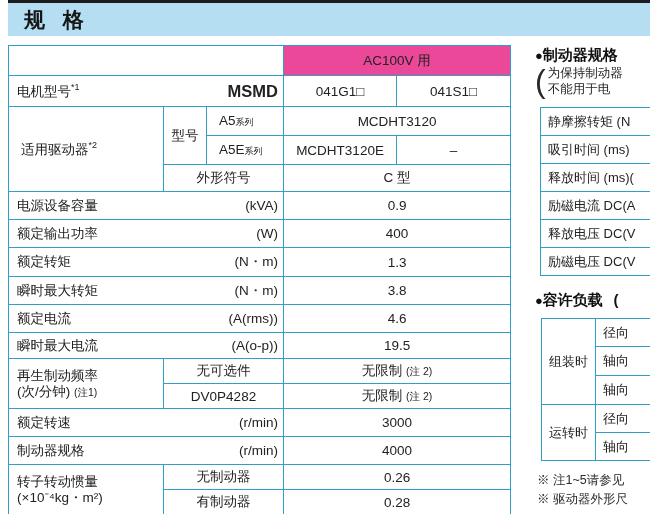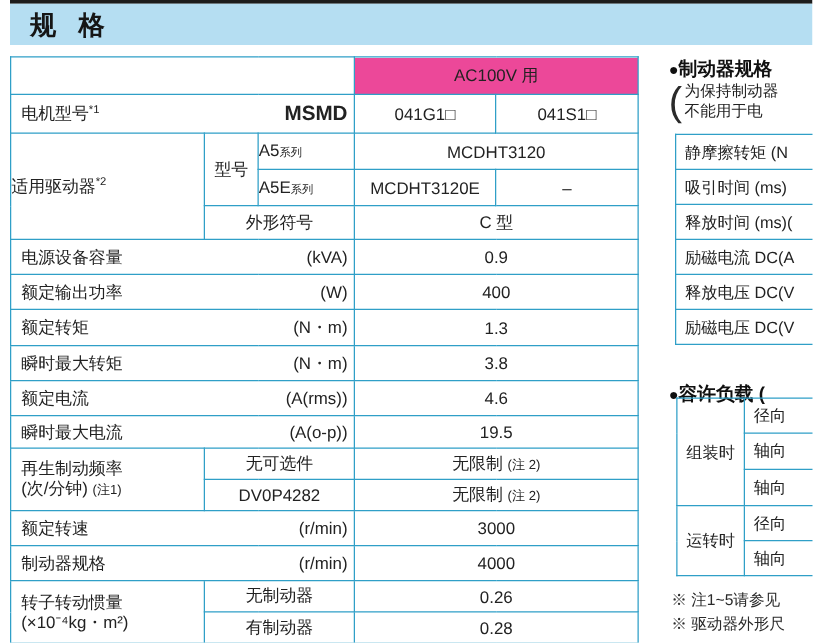--- a/index.html
+++ b/index.html
@@ -18,21 +18,21 @@
     padding-left:16px; font-size:21px; font-weight:bold; color:#161616; letter-spacing:6px;
   }
   
   table { border-collapse:collapse; table-layout:fixed; }
   .spec-table { position:absolute; left:8px; top:45px; width:502px; }
   .spec-table td {
     border:1px solid #2f9fc7; overflow:hidden; white-space:nowrap;
     font-size:13.5px; color:#222; vertical-align:middle;
   }
   .ctr  { text-align:center; }
-  .lblc { padding-left:0; }
+  .lblc { padding-left:12px; }
   .lr   { display:flex; justify-content:space-between; align-items:center; padding:0 5px 0 8px; }
   .vhead { background:#ec4899; text-align:center; font-size:15px; color:#1d1d1d; }
   .model { text-align:center; font-size:15px; }
   .val  { text-align:center; font-size:14px; }
   .series-b { font-size:13.5px; }
   .series-s { font-size:9px; }
   .sup  { font-size:9px; vertical-align:super; }
   .bold { font-weight:bold; font-size:16.5px; }
   .two-line { padding-left:8px; line-height:16px; }
   .note-s { font-size:10.5px;margin-top:12px; }
@@ -236,21 +236,21 @@
       </tr>
   <tr style="height:28px">
         <td class="item">释放电压 DC(V</td>
       </tr>
   <tr style="height:28px">
         <td class="item">励磁电压 DC(V</td>
       </tr>
 </tbody>
   </table>
 
-<div class="abs sec-heading" style="left:535px; top:306px;">
+<div class="abs sec-heading" style="left:535px; top:291px;font-family:Liberation Mono, monospace;">
   <span class="bullet">●</span><span>容许负载 (</span>
 </div>
 <table class="side-table abs" style="left:541px; top:318px; width:190px;">
   <colgroup>
       <col style="width:54px">
       <col style="width:136px">
     </colgroup>
   <tbody>
       <tr style="height:28px">
     <td rowspan="3" class="grp">组装时</td>

